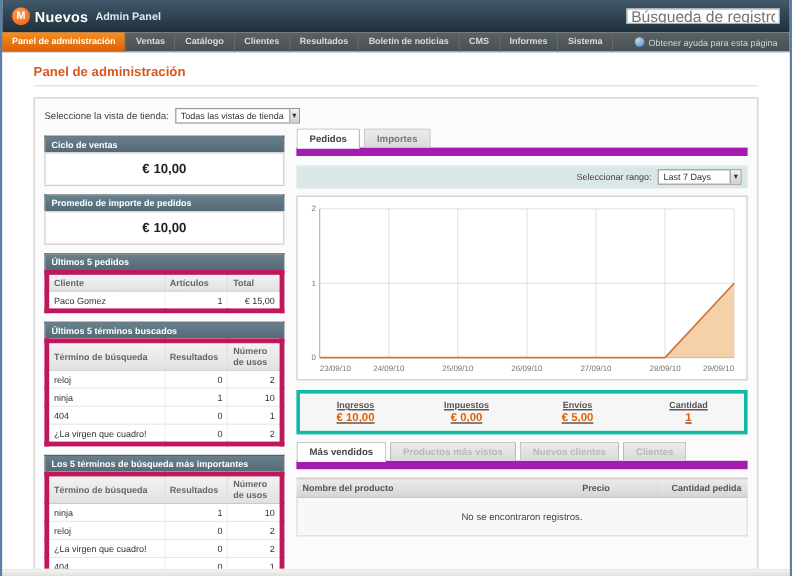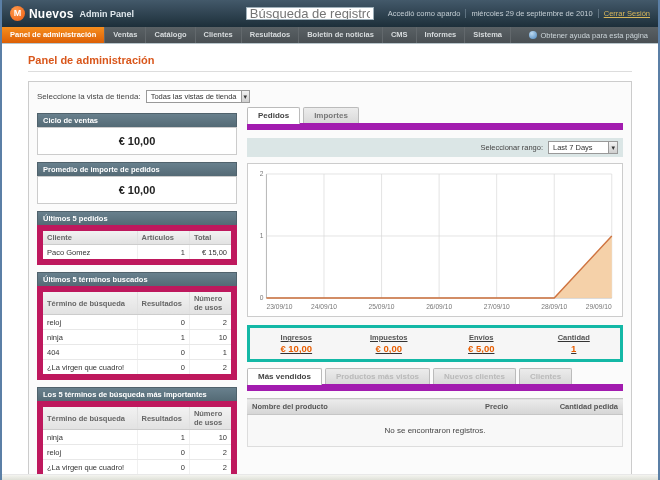--- a/index.html
+++ b/index.html
@@ -63,21 +63,21 @@
   .left-col { width:200px; flex:0 0 200px; display:flex; flex-direction:column; gap:7px; }
   .right-col { flex:1 1 auto; min-width:0; }
 
   
   .card-header {
     background:linear-gradient(#68808d,#546a75); color:#fff; font-size:7.5px; font-weight:bold;
     padding:2px 5px; border:1px solid #50626c; border-bottom:none;
   }
   .card-value { background:#fff; border:1px solid #ccc; text-align:center; font-size:11px; font-weight:bold; color:#222; padding:7px 0; }
 
-  table.mini { width:100%; border-collapse:collapse; background:#fff; border:6px solid #be185d; font-size:7.5px; }
+  table.mini { width:100%; border-collapse:collapse; background:#fff; border:4px solid #be185d; font-size:7.5px; }
   table.mini th {
     background:linear-gradient(#f2f2f2,#e2e2e2); color:#666; font-weight:bold; text-align:left;
     padding:2px 4px; border-bottom:1px solid #ccc; border-right:1px solid #e0e0e0;
   }
   table.mini td { padding:2.5px 4px; border-bottom:1px solid #e8e8e8; border-right:1px solid #f0f0f0; color:#333; }
   table.mini td:not(:first-child), table.mini th.num { text-align:right; }
   table.mini tr:last-child td { border-bottom:none; }
   .w50 { width:50%; } .w27 { width:27%; } .w23 { width:23%; }
 
   
@@ -124,27 +124,20 @@
 
 <div class="frame">
 
   <div class="app-header">
     <div class="logo">
       <span class="logo-icon">M</span>
       <span class="logo-text">Nuevos</span>
       <span class="logo-sub">Admin Panel</span>
     </div>
     <input class="global-search" type="text" placeholder="Búsqueda de registro global" style="">
-    <div class="header-right">
-      <span>Accedió como apardo</span>
-      <span class="sep"></span>
-      <span>miércoles 29 de septiembre de 2010</span>
-      <span class="sep"></span>
-      <span class="logout-link">Cerrar Sesión</span>
-    </div>
   </div>
 
   <div class="nav-bar">
     <span class="nav-item active">Panel de administración</span>
     <span class="nav-item">Ventas</span>
     <span class="nav-item">Catálogo</span>
     <span class="nav-item">Clientes</span>
     <span class="nav-item">Resultados</span>
     <span class="nav-item">Boletín de noticias</span>
     <span class="nav-item">CMS</span>

